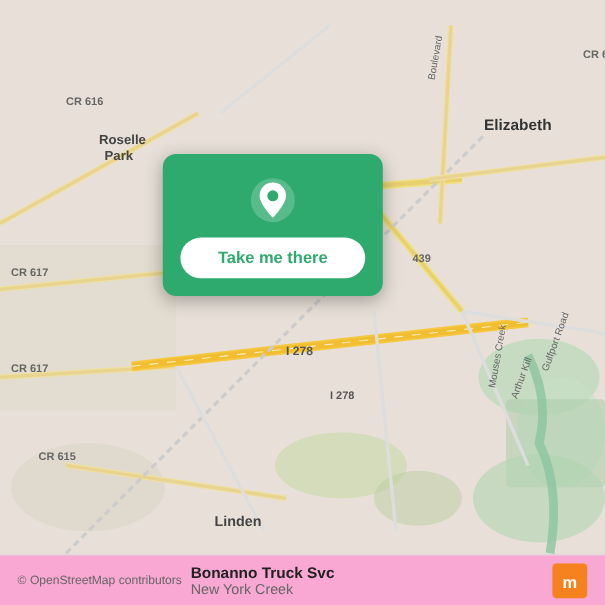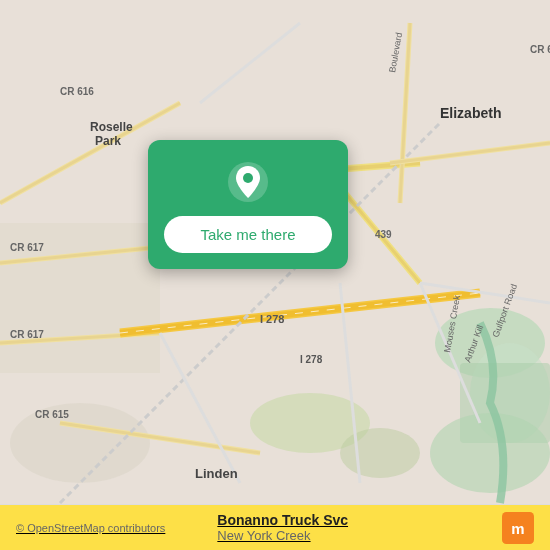--- a/index.html
+++ b/index.html
@@ -27,28 +27,27 @@
       width: 100%;
       height: 100%;
     }
 
     
     .bottom-bar {
       position: absolute;
       bottom: 0;
       left: 0;
       width: 100%;
-      background: #fde047;
+      background: #f9a8d4;
       padding: 10px 16px;
       display: flex;
       align-items: center;
       justify-content: space-between;
       border-top: 1px solid #ddd;
       height: 46px;
-      text-decoration: underline;
     }
 
     .bottom-bar-left {
       display: flex;
       align-items: center;
       gap: 6px;
       font-size: 13px;
       color: #333;
     }
 
@@ -89,21 +88,21 @@
       margin-bottom: 12px;
     }
 
     .take-me-btn {
       background: white;
       color: #2eaa6e;
       border: none;
       border-radius: 24px;
       padding: 10px 24px;
       font-size: 15px;
-      font-weight: 400;
+      font-weight: 700;
       cursor: pointer;
       width: 100%;
       text-align: center;
     }
 
     .location-name {
       font-size: 14px;
       font-weight: 600;
       color: #222;
     }
@@ -201,21 +200,21 @@
       <circle cx="22" cy="18" r="5" fill="#2eaa6e"></circle>
     </svg>
 
     <button class="take-me-btn">Take me there</button>
   </div>
 
   <div class="bottom-bar">
     <div class="bottom-bar-left">
       <span class="osm-text">© OpenStreetMap contributors</span>
     </div>
-    <div style="display:flex; flex-direction:column; align-items:flex-start; flex:1; padding-left:8px;margin-left:44px;">
+    <div style="display:flex; flex-direction:column; align-items:flex-start; flex:1; padding-left:8px;">
       <span class="location-name">Bonanno Truck Svc</span>
       <span class="location-city">New York Creek</span>
     </div>
 
     <div class="moovit-logo">
       <svg class="moovit-logo-icon" viewBox="0 0 60 60" xmlns="http://www.w3.org/2000/svg">
         <rect width="60" height="60" rx="8" fill="#f5821f"></rect>
         <text x="30" y="42" font-size="28" font-family="Arial" font-weight="900" fill="white" text-anchor="middle">m</text>
       </svg>
     </div>

